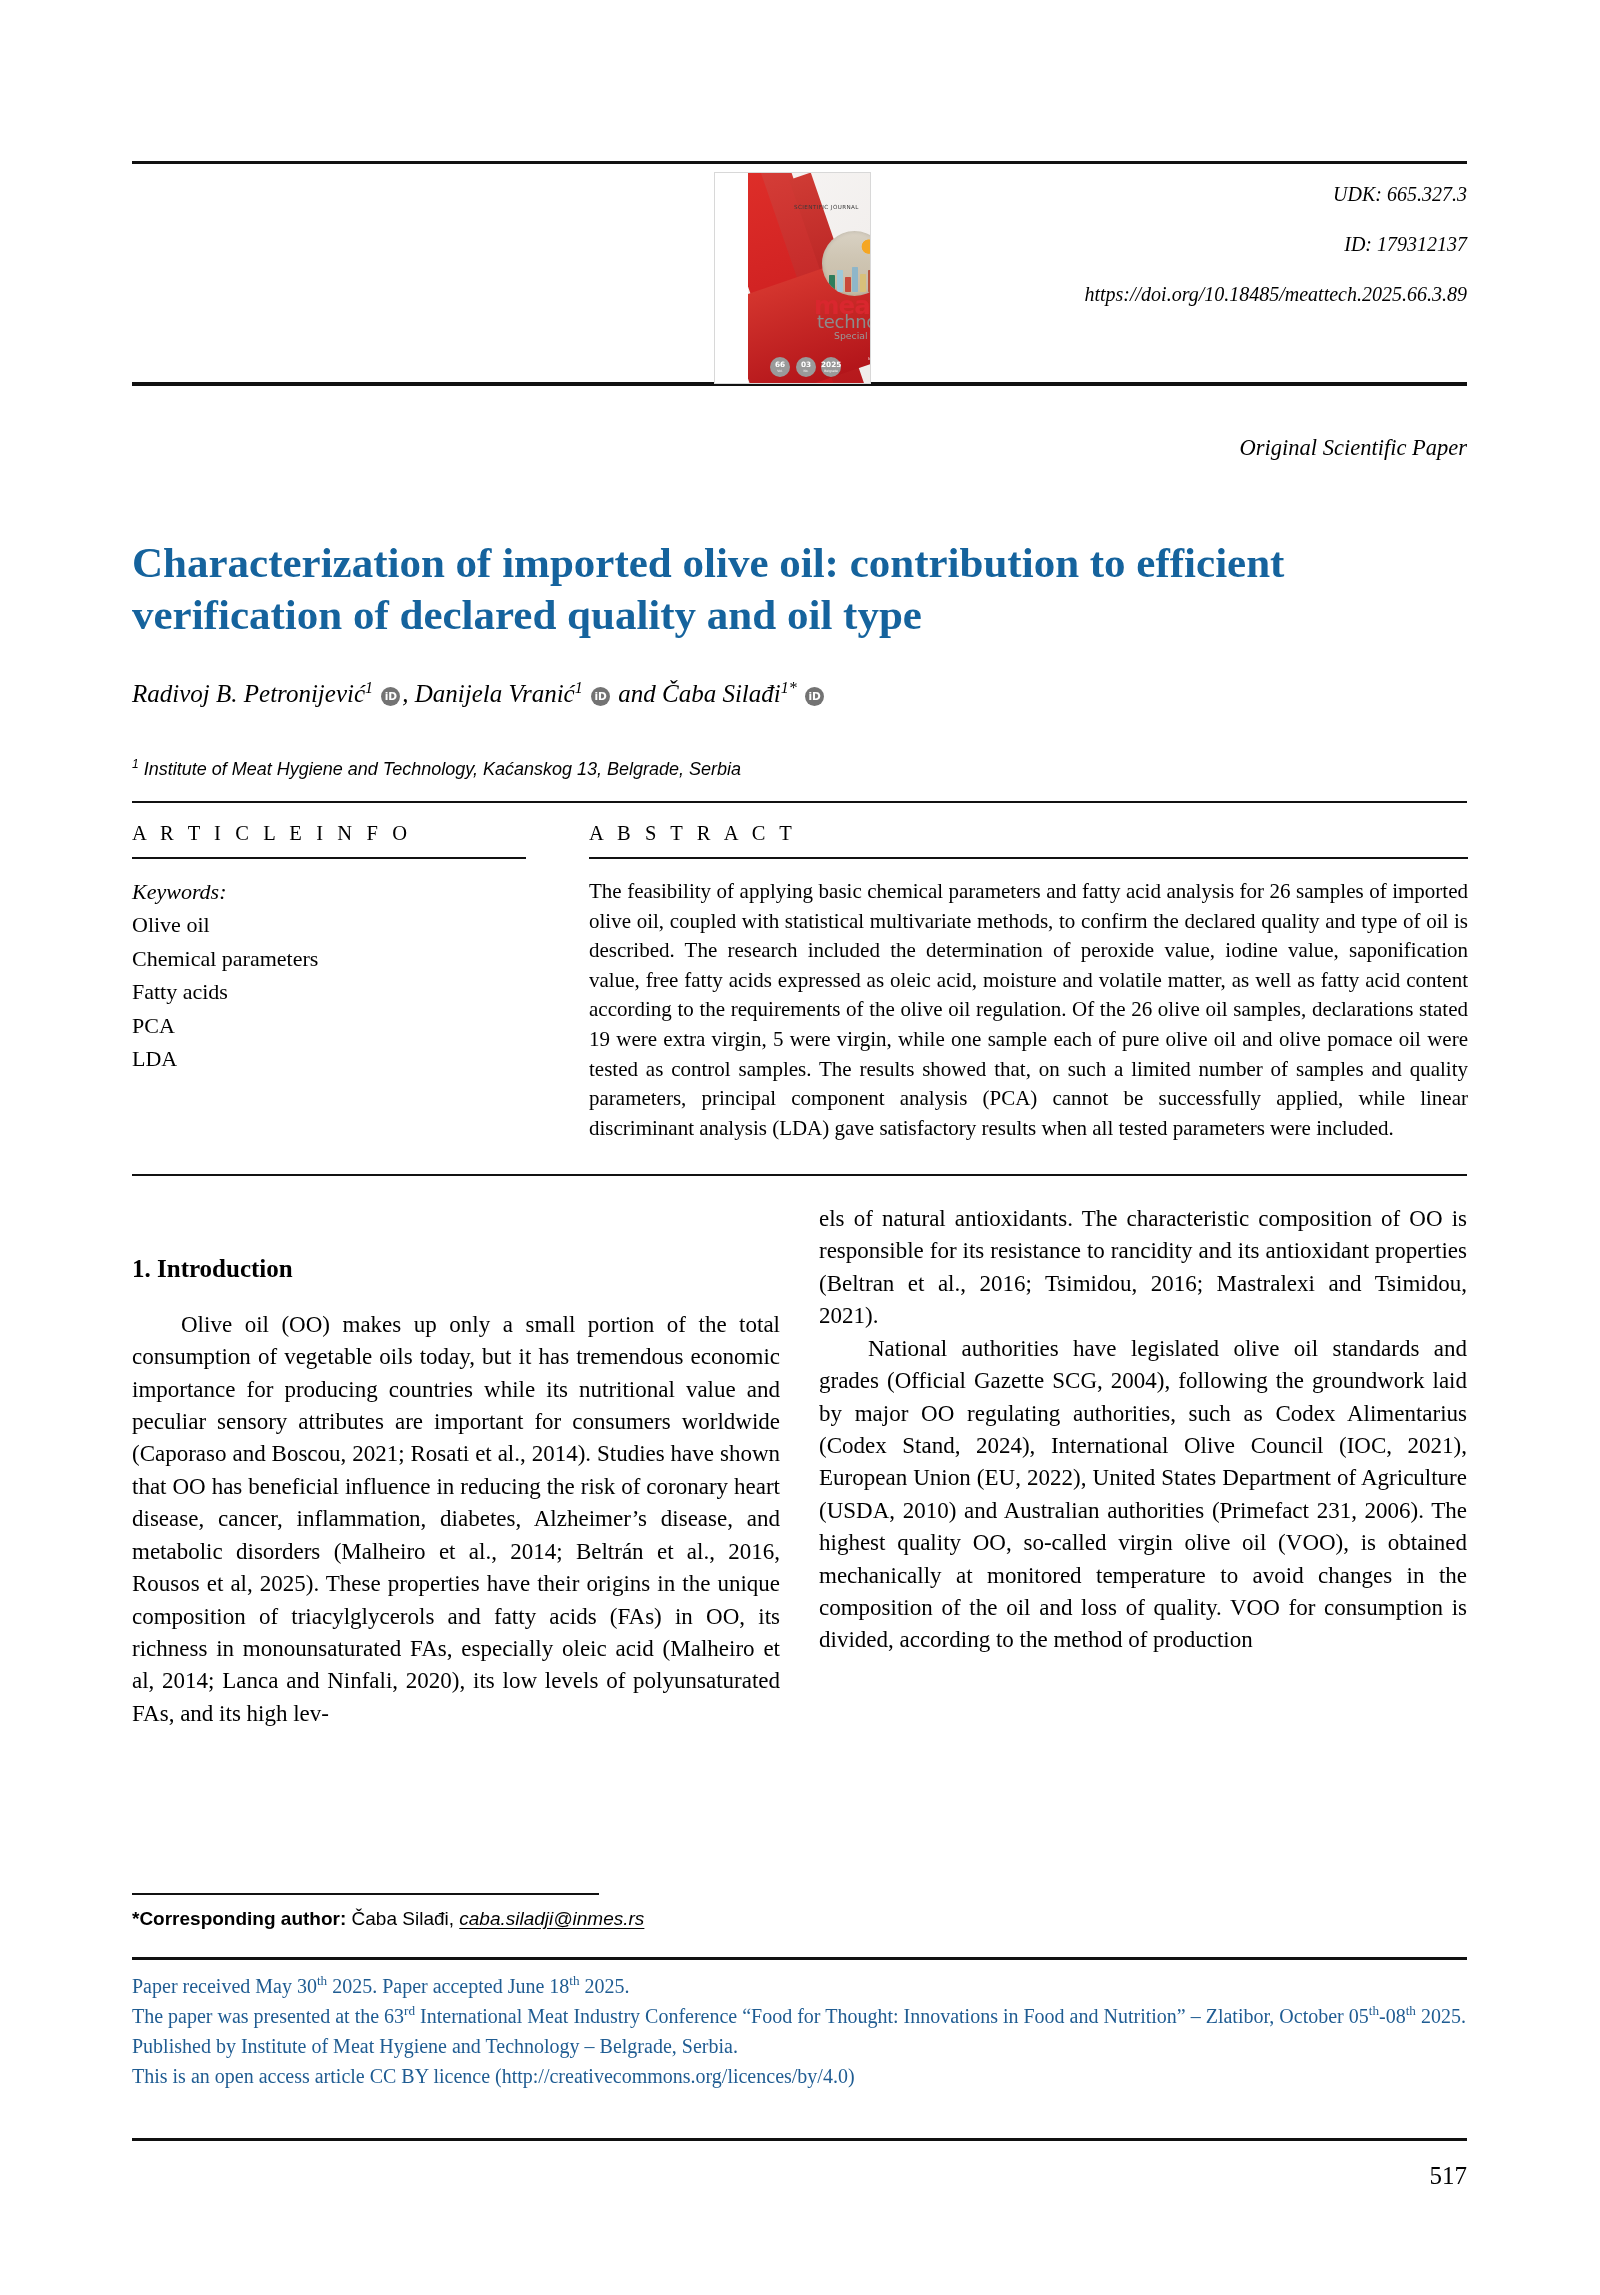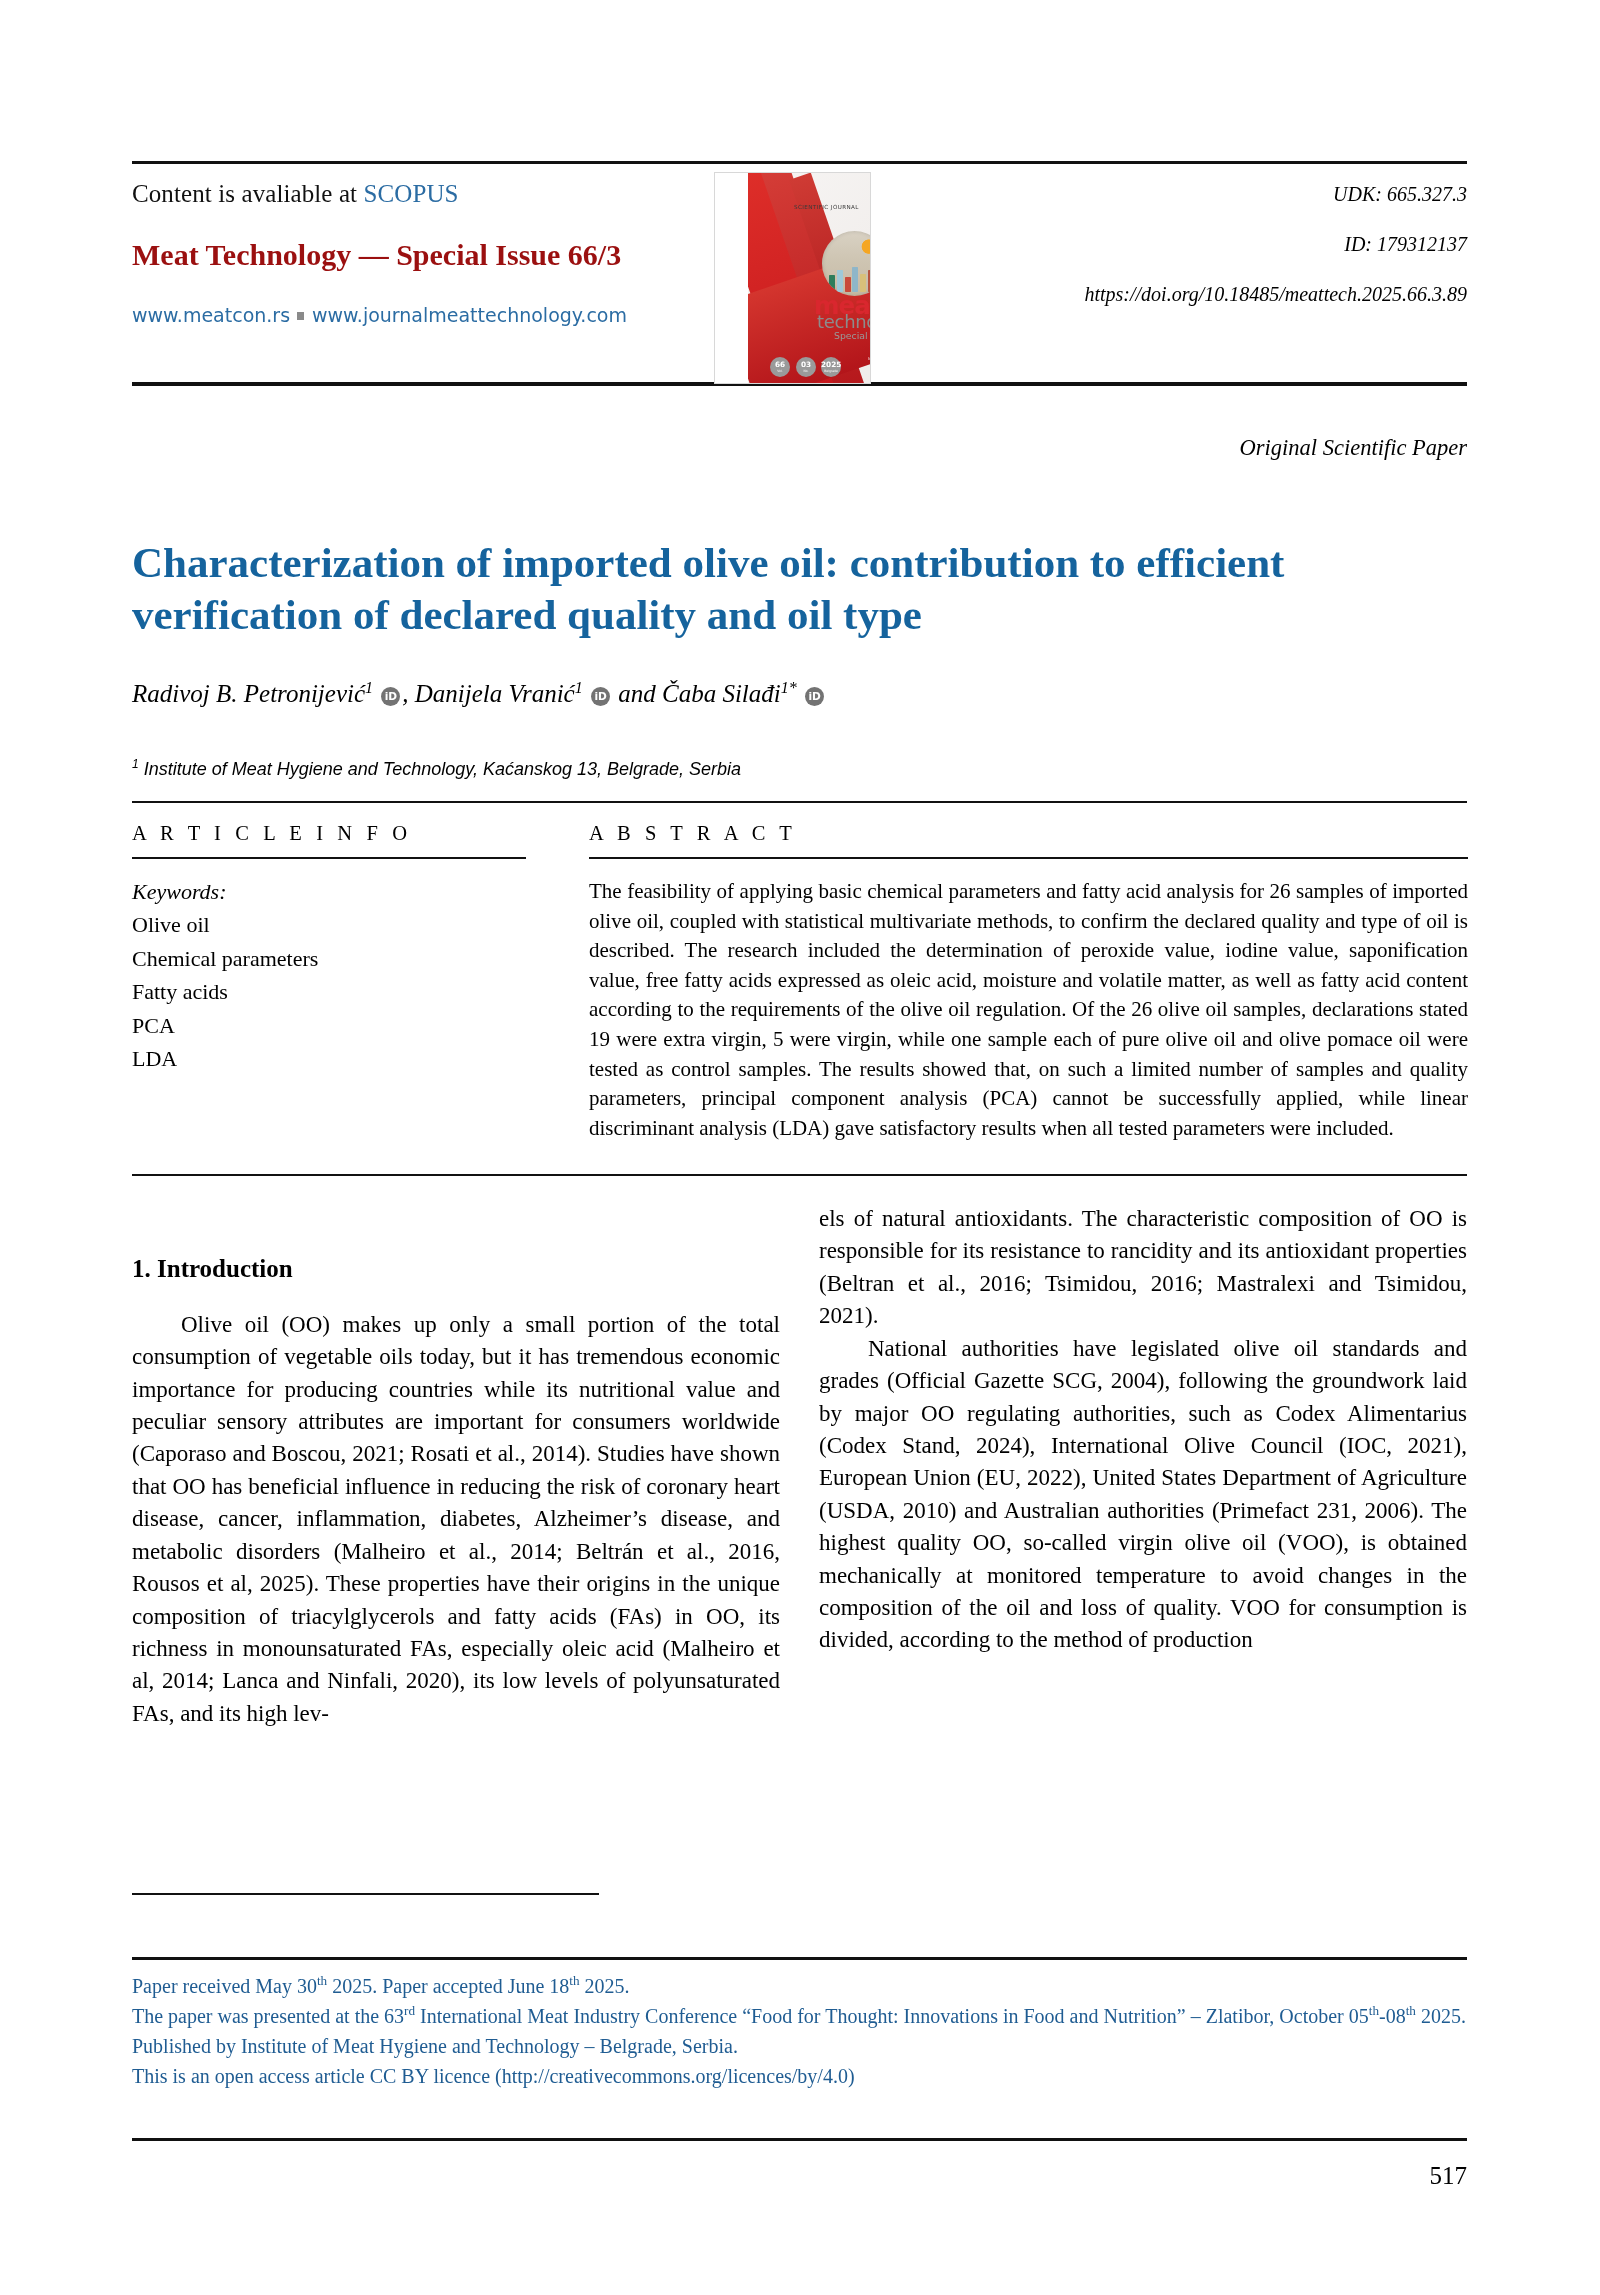--- a/index.html
+++ b/index.html
@@ -434,29 +434,20 @@
 </style>
 </head>
 <body>
 
 <div class="page">
 
   <div class="masthead">
     <div class="rule-thick-top"></div>
 
     <div class="masthead-body">
-      <div class="mast-left">
-        <div class="scopus-line">
-          <span>Content is avaliable at </span><span class="scopus-link">SCOPUS</span>
-        </div>
-        <div class="journal-title">Meat Technology — Special Issue 66/3</div>
-        <div class="mast-urls">
-          <span>www.meatcon.rs</span><span class="url-sep"></span><span>www.journalmeattechnology.com</span>
-        </div>
-      </div>
 
       <div class="cover-wrap">
         <div class="cover">
           <div class="band b1"></div>
           <div class="band b2"></div>
           <div class="band b3"></div>
           <div class="band bfoot"></div>
 
           <div class="topred">
             <div class="issn">
@@ -549,20 +540,23 @@
     <div class="sec-head">1. Introduction</div>
     <p>Olive oil (OO) makes up only a small portion of the total consumption of vegetable oils today, but it has tremendous economic importance for producing countries while its nutritional value and peculiar sensory attributes are important for consumers worldwide (Caporaso and Boscou, 2021; Rosati et al., 2014). Studies have shown that OO has beneficial influence in reducing the risk of coronary heart disease, cancer, inflammation, diabetes, Alzheimer’s disease, and metabolic disorders (Malheiro et al., 2014; Beltrán et al., 2016, Rousos et al, 2025). These properties have their origins in the unique composition of triacylglycerols and fatty acids (FAs) in OO, its richness in monounsaturated FAs, especially oleic acid (Malheiro et al, 2014; Lanca and Ninfali, 2020), its low levels of polyunsaturated FAs, and its high lev-</p>
   </div>
 
   <div class="col right">
     <p class="noindent">els of natural antioxidants. The characteristic composition of OO is responsible for its resistance to rancidity and its antioxidant properties (Beltran et al., 2016; Tsimidou, 2016; Mastralexi and Tsimidou, 2021).</p>
     <p>National authorities have legislated olive oil standards and grades (Official Gazette SCG, 2004), following the groundwork laid by major OO regulating authorities, such as Codex Alimentarius (Codex Stand, 2024), International Olive Council (IOC, 2021), European Union (EU, 2022), United States Department of Agriculture (USDA, 2010) and Australian authorities (Primefact 231, 2006). The highest quality OO, so-called virgin olive oil (VOO), is obtained mechanically at monitored temperature to avoid changes in the composition of the oil and loss of quality. VOO for consumption is divided, according to the method of production</p>
   </div>
 
   <div class="corr-rule"></div>
+  <div class="corr">
+    <b>*Corresponding author:</b><span> Čaba Silađi, </span><span class="mail">caba.siladji@inmes.rs</span>
+  </div>
 
   <div class="foot-rule-top"></div>
   <div class="footnotes">
     <div>
       <span>Paper received May 30</span><sup>th</sup><span> 2025. Paper accepted June 18</span><sup>th</sup><span> 2025.</span>
     </div>
     <div>
       <span>The paper was presented at the 63</span><sup>rd</sup><span> International Meat Industry Conference “Food for Thought: Innovations in Food and Nutrition” – Zlatibor, October 05</span><sup>th</sup><span>-08</span><sup>th</sup><span> 2025.</span>
     </div>
     <div>Published by Institute of Meat Hygiene and Technology – Belgrade, Serbia.</div>

